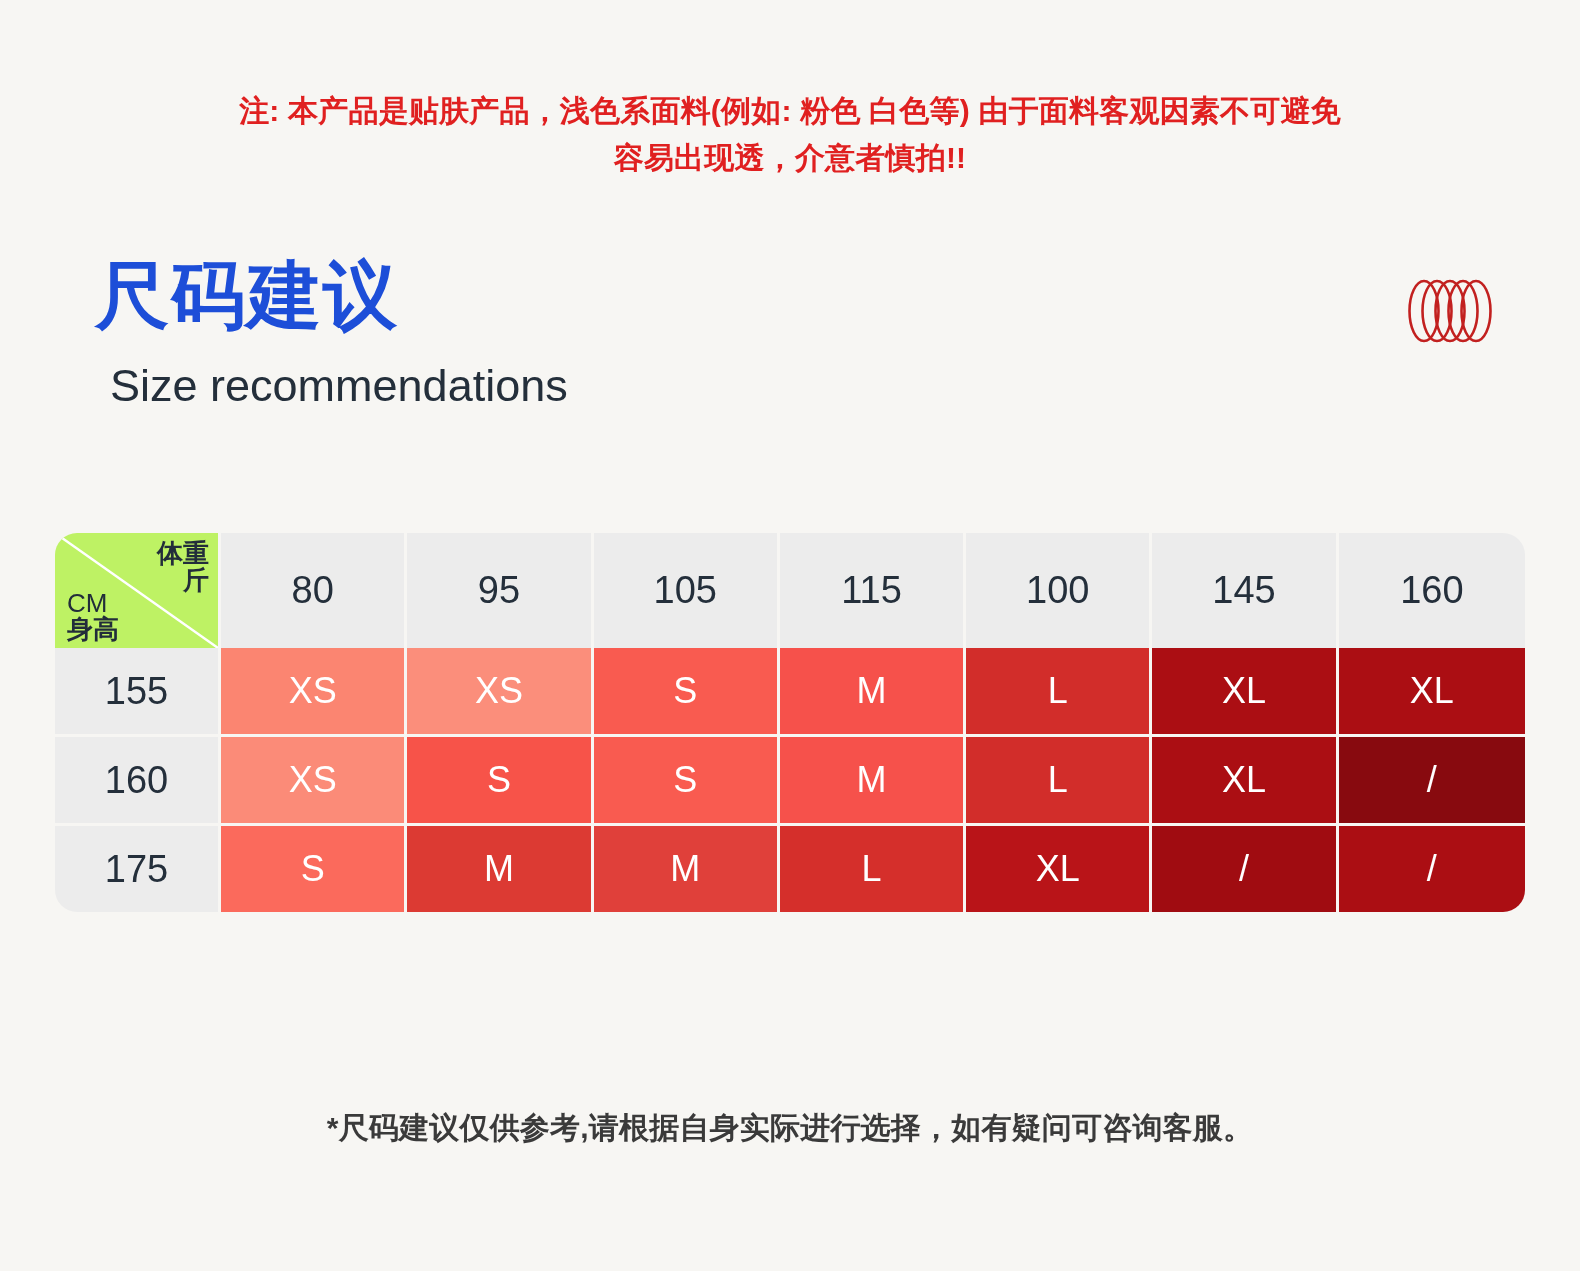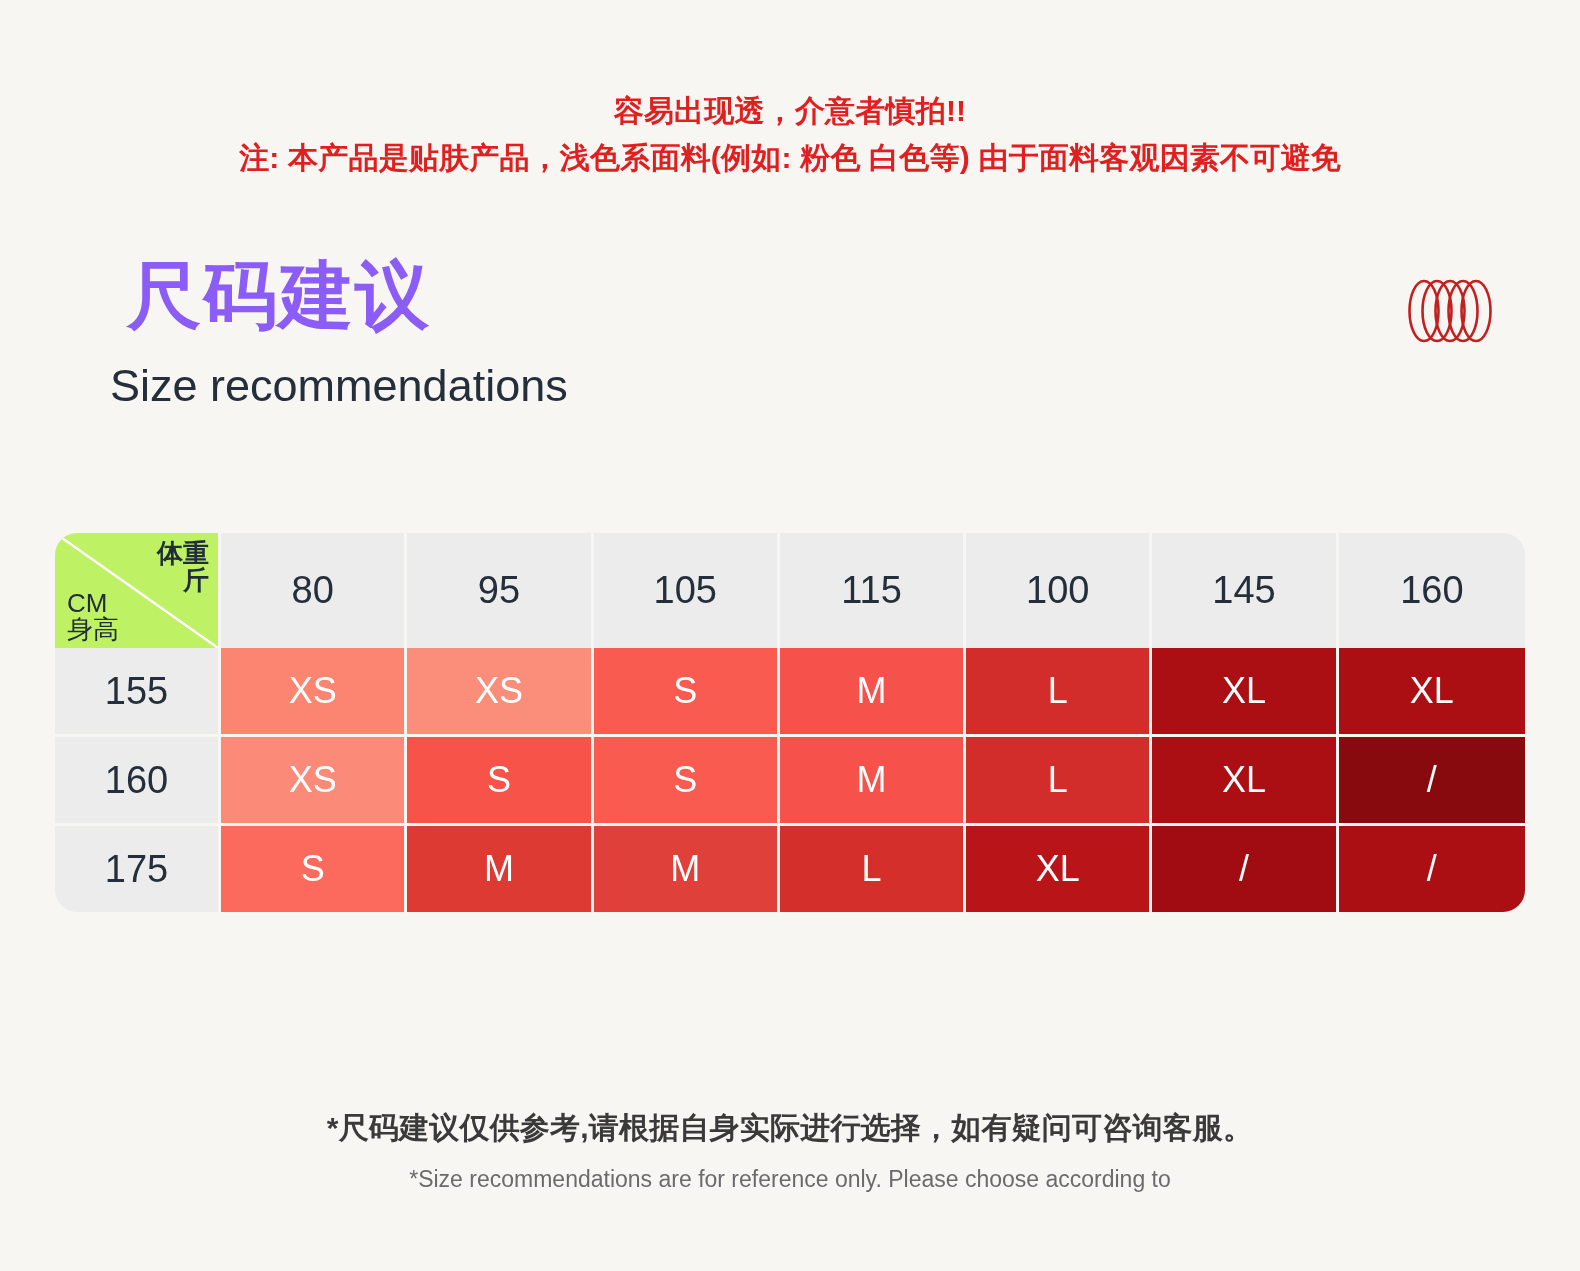--- a/index.html
+++ b/index.html
@@ -40,22 +40,21 @@
     box-sizing: border-box;
   }
   .title-cn {
     position: absolute;
     left: 40px;
     top: 78px;
     font-size: 74px;
     font-weight: bold;
     letter-spacing: 2px;
     line-height: 1;
-    color: #8b5cf6;
-    margin-left: 32px;
+    color: #1d4ed8;
   }
   .title-en {
     position: absolute;
     left: 55px;
     top: 182px;
     font-size: 45px;
     font-weight: normal;
     line-height: 1;
     color: #242f3b;
   }
@@ -117,21 +116,21 @@
   .corner .lbl-weight .u { display: block; }
   .corner .lbl-height {
     position: absolute;
     left: 12px;
     bottom: 5px;
     font-size: 26px;
     line-height: 1.02;
     text-align: left;
     color: #222d3a;
   }
-  .corner .lbl-height .u { display: block; font-weight: normal; }
+  .corner .lbl-height .u { display: block; font-weight: bold; }
   .corner .lbl-height .cm { font-weight: normal; }
 
   th.wcol {
     height: 115px;
     background: #ececec;
     font-size: 38px;
     font-weight: normal;
     color: #242f3b;
   }
   td.hrow {
@@ -143,22 +142,22 @@
   td.cell {
     height: 86px;
     font-size: 36px;
     color: #ffffff;
   }
 </style>
 </head>
 <body>
 
 <div class="warning">
+  <span class="wline">注: 本产品是贴肤产品，浅色系面料(例如: 粉色 白色等) 由于面料客观因素不可避免</span>
   <span class="wline">容易出现透，介意者慎拍!!</span>
-  <span class="wline">注: 本产品是贴肤产品，浅色系面料(例如: 粉色 白色等) 由于面料客观因素不可避免</span>
 </div>
 
 <div class="title-area">
   <div class="title-cn">尺码建议</div>
   <div class="title-en">Size recommendations</div>
   <div class="brand-logo">
     <svg viewBox="0 0 92 72" width="92" height="72" aria-hidden="true">
       <g fill="none" stroke="#c2201f" stroke-width="2.6">
         <ellipse cx="19" cy="36" rx="14.5" ry="30"></ellipse>
         <ellipse cx="32" cy="36" rx="14.5" ry="30"></ellipse>
@@ -226,14 +225,13 @@
         <td class="cell" style="background: rgb(185, 20, 24);">XL</td>
         <td class="cell" style="background: rgb(160, 12, 17);">/</td>
         <td class="cell" style="background: rgb(171, 14, 19);">/</td>
       </tr>
     </tbody>
   </table>
 </div>
 
 <div style="position:absolute; left:0; top:1108px; width:1580px; text-align:center;">
   <div style="font-size:30px; font-weight:bold; color:#3a3a3a; letter-spacing:.2px;">*尺码建议仅供参考,请根据自身实际进行选择，如有疑问可咨询客服。</div>
-  <div style="font-size:23px; color:#6b6b6b; margin-top:14px; line-height:1.42;">*Size recommendations are for reference only. Please choose according to</div>
 </div>
 
 </body></html>

